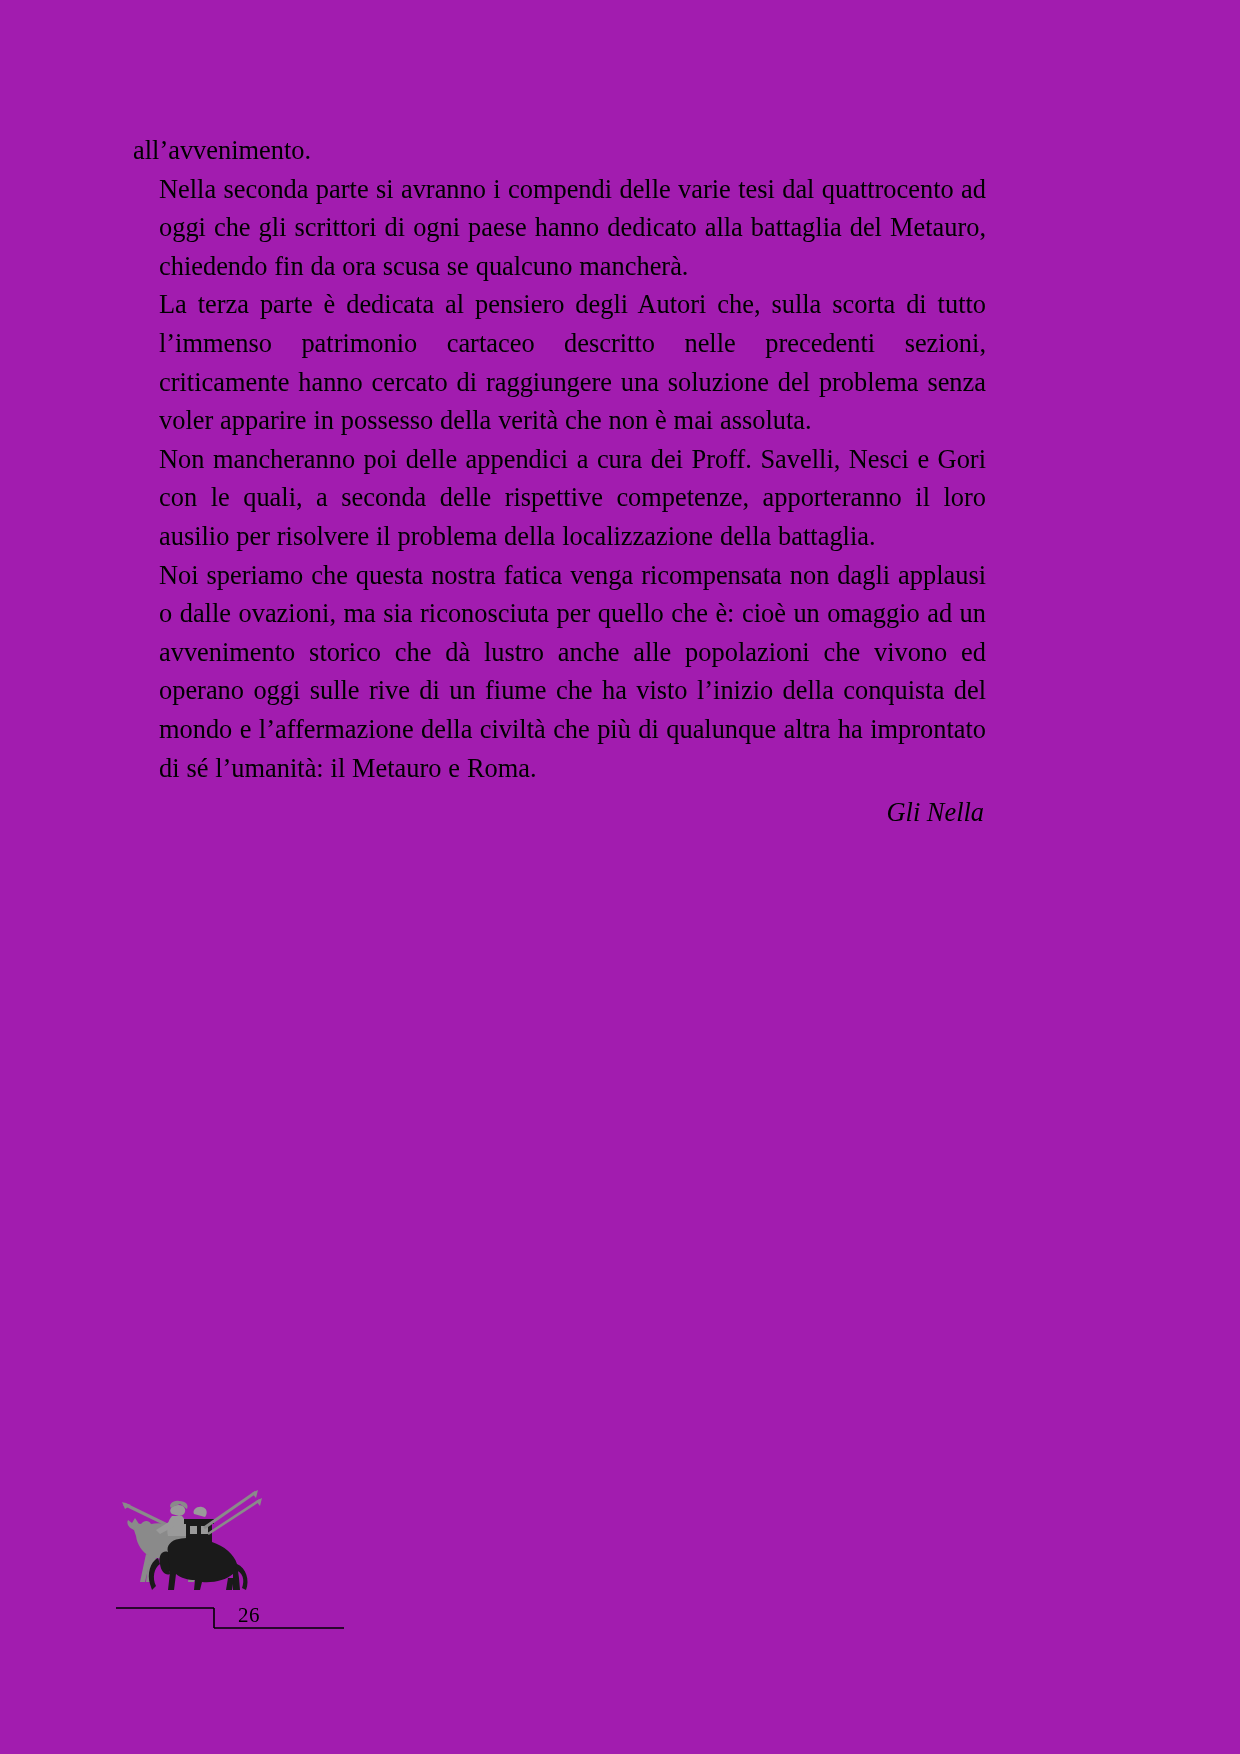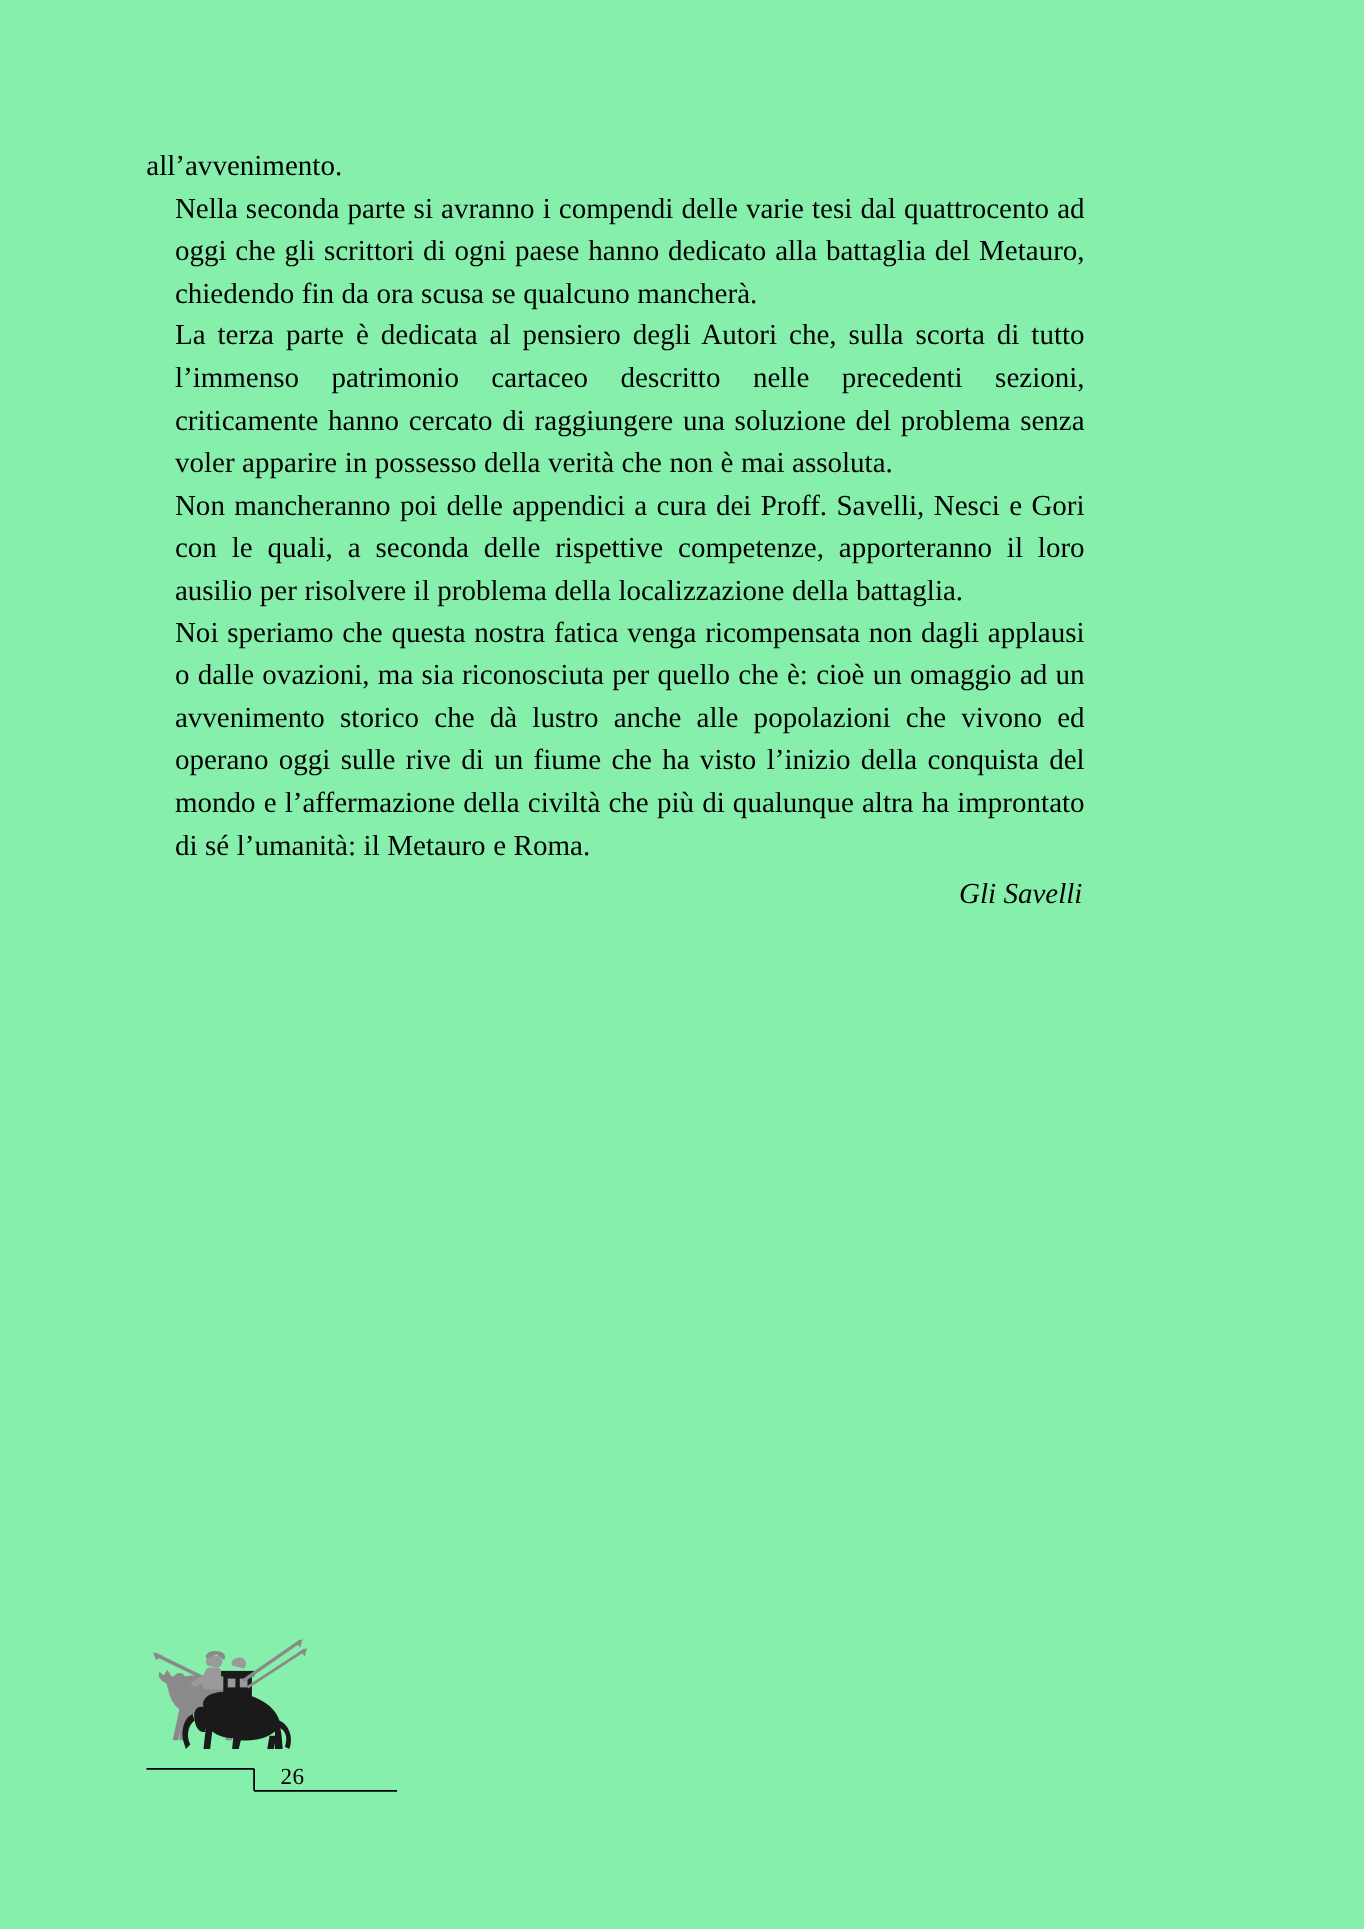--- a/index.html
+++ b/index.html
@@ -13,21 +13,21 @@
     height: 1754px;
     position: relative;
     font-family: "Liberation Serif", "DejaVu Serif", serif;
     color: #000000;
     overflow: hidden;
   }
 
   .page {
     position: absolute;
     inset: 0;
-    background: #86efac;
+    background: #a21caf;
   }
 
   
   .text-block {
     position: absolute;
     left: 133px;
     top: 131px;
     width: 853px;
   }
 
@@ -53,21 +53,21 @@
     font-size: 26.4px;
     line-height: 38.6px;
     font-style: italic;
     text-align: right;
     padding-right: 2px;
   }
 
   
   .footer {
     position: absolute;
-    left: 133px;
+    left: 116px;
     bottom: 118px;
     width: 300px;
     height: 150px;
   }
 
   .footer-emblem {
     position: absolute;
     left: 0;
     top: 0;
     width: 185px;
@@ -98,21 +98,21 @@
 <div class="page">
 
   <div class="text-block">
 
     <p class="para">all’avvenimento.</p>
     <p class="para">Nella seconda parte si avranno i compendi delle varie tesi dal quattrocento ad oggi che gli scrittori di ogni paese hanno dedicato alla battaglia del Metauro, chiedendo fin da ora scusa se qualcuno mancherà.</p>
     <p class="para">La terza parte è dedicata al pensiero degli Autori che, sulla scorta di tutto l’immenso patrimonio cartaceo descritto nelle precedenti sezioni, criticamente hanno cercato di raggiungere una soluzione del problema senza voler apparire in possesso della verità che non è mai assoluta.</p>
     <p class="para">Non mancheranno poi delle appendici a cura dei Proff. Savelli, Nesci e Gori con le quali, a seconda delle rispettive competenze, apporteranno il loro ausilio per risolvere il problema della localizzazione della battaglia.</p>
     <p class="para">Noi speriamo che questa nostra fatica venga ricompensata non dagli applausi o dalle ovazioni, ma sia riconosciuta per quello che è: cioè un omaggio ad un avvenimento storico che dà lustro anche alle popolazioni che vivono ed operano oggi sulle rive di un fiume che ha visto l’inizio della conquista del mondo e l’affermazione della civiltà che più di qualunque altra ha improntato di sé l’umanità: il Metauro e Roma.</p>
 
-    <p class="signature">Gli Savelli</p>
+    <p class="signature">Gli Nella</p>
   </div>
 
   <div class="footer">
 
     <div class="footer-emblem">
       <svg viewBox="0 0 185 120" width="185" height="120" aria-hidden="true">
 
         <line x1="8" y1="18" x2="74" y2="50" stroke="#8a8a8a" stroke-width="3.2"></line>
         <polygon points="6,16 15,19 9,23" fill="#8a8a8a"></polygon>
 

